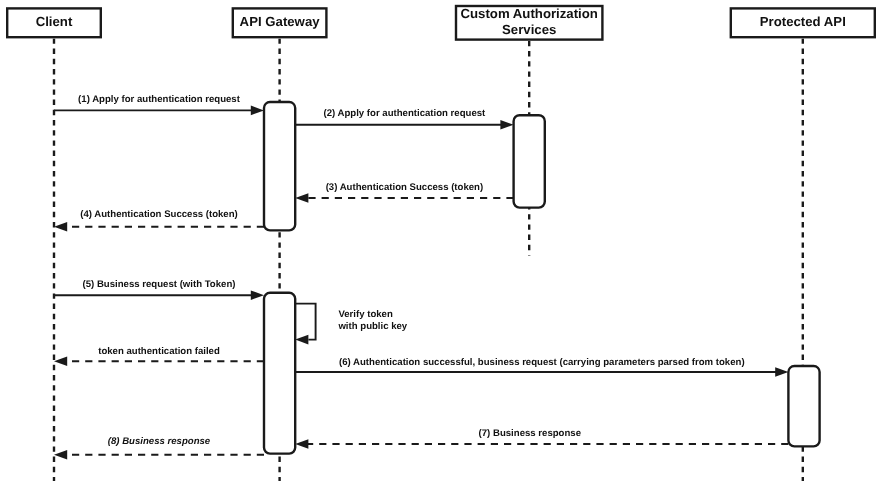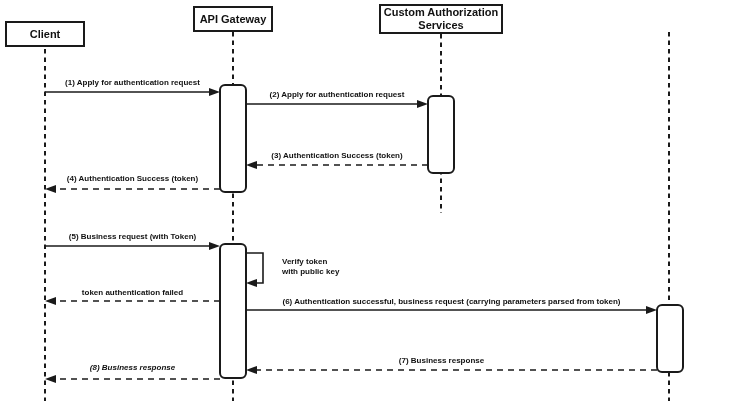--- a/index.html
+++ b/index.html
@@ -91,24 +91,25 @@
     <line x1="246" y1="310" x2="648" y2="310" stroke="#1a1a1a" stroke-width="1.6"></line>
     <polygon points="657,310 646,306 646,314" fill="#1a1a1a"></polygon>
 
     <line x1="657" y1="370" x2="255" y2="370" stroke="#1a1a1a" stroke-width="1.6" stroke-dasharray="6 5"></line>
     <polygon points="246,370 257,366 257,374" fill="#1a1a1a"></polygon>
 
     <line x1="220" y1="379" x2="54" y2="379" stroke="#1a1a1a" stroke-width="1.6" stroke-dasharray="6 5"></line>
     <polygon points="45,379 56,375 56,383" fill="#1a1a1a"></polygon>
   </svg>
 
-  <div class="actor-box" style="left:5px; top:6px; width:80px; height:26px;margin-top:15px;">Client</div>
+  <div class="actor-box" style="left:5px; top:6px; width:80px; height:26px;">Client</div>
   <div class="actor-box" style="left:379px; top:4px; width:124px; height:30px;">Custom Authorization
 Services</div>
   <div class="actor-box" style="left:193px; top:6px; width:80px; height:26px;">API Gateway</div>
+  <div class="actor-box" style="left:608px; top:6px; width:122px; height:26px;">Protected API</div>
 
   <div class="msg-label" style="left:45px; top:78px; width:175px;">(1) Apply for authentication request</div>
   <div class="msg-label" style="left:246px; top:90px; width:182px;">(2) Apply for authentication request</div>
   <div class="msg-label" style="left:246px; top:151px; width:182px;text-align:center;">(3) Authentication Success (token)</div>
   <div class="msg-label" style="left:45px; top:174px; width:175px;">(4) Authentication Success (token)</div>
   <div class="msg-label" style="left:45px; top:232px; width:175px;">(5) Business request (with Token)</div>
   <div class="msg-label left" style="left:282px; top:257px; width:90px;">Verify token
 with public key</div>
   <div class="msg-label" style="left:45px; top:288px; width:175px;">token authentication failed</div>
   <div class="msg-label" style="left:246px; top:297px; width:411px;">(6) Authentication successful, business request (carrying parameters parsed from token)</div>

